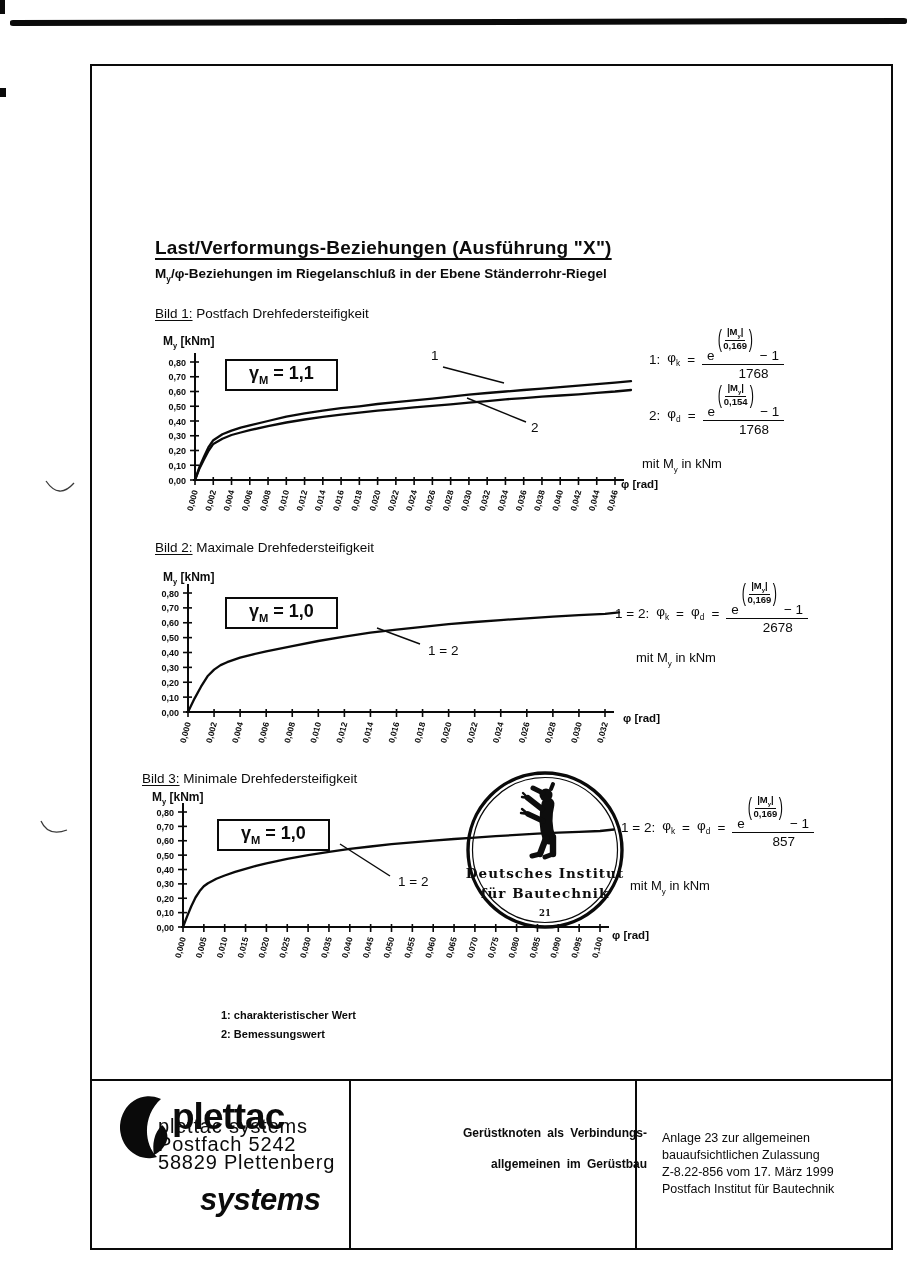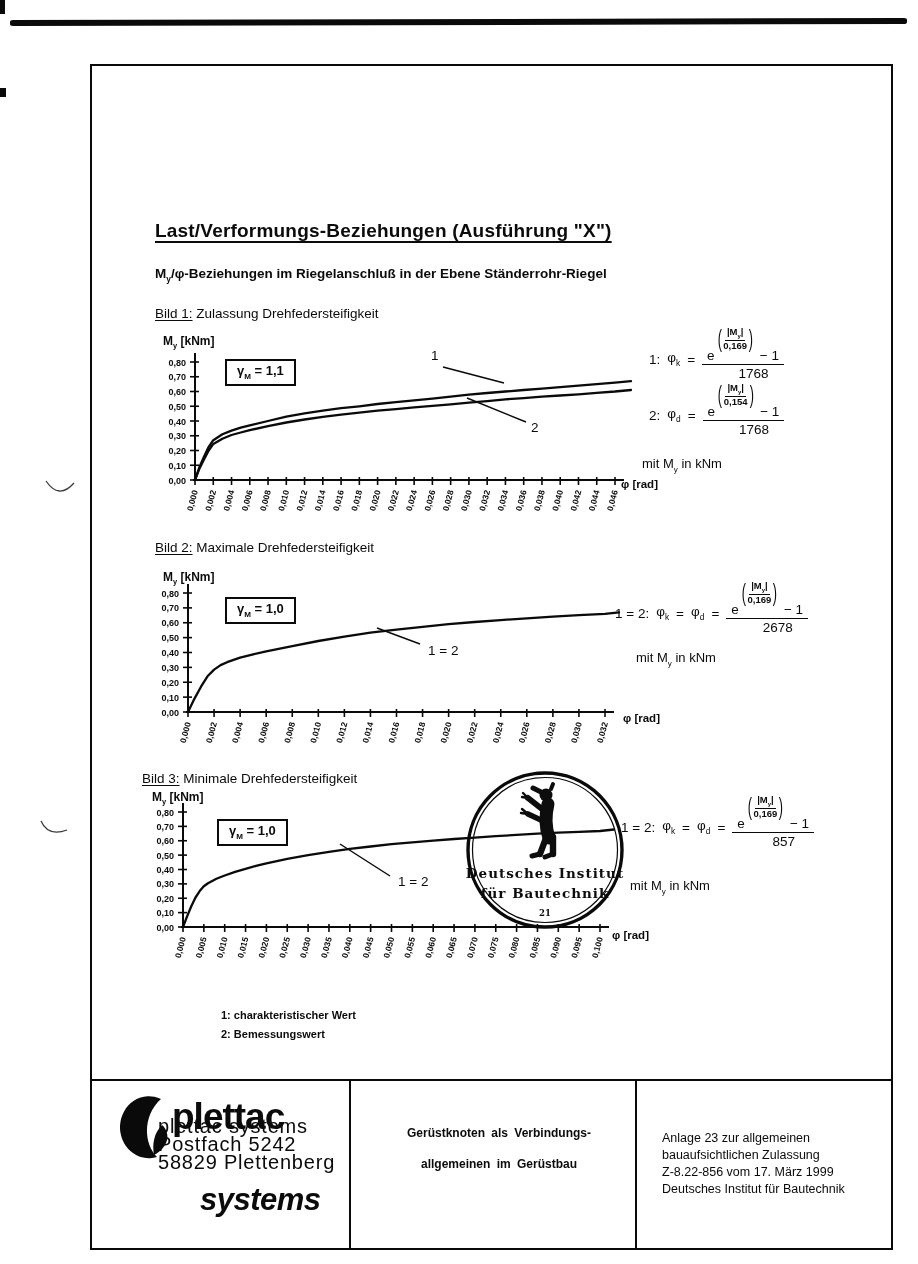--- a/index.html
+++ b/index.html
@@ -9,40 +9,40 @@
   }
   .abs{position:absolute;}
   
   .top-bar{left:10px;top:19px;width:897px;height:6px;background:#0a0a0a;border-radius:3px/2px;transform:rotate(-.12deg);}
   .edge-mark-a{left:0;top:0;width:5px;height:14px;background:#0a0a0a;}
   .edge-mark-b{left:0;top:88px;width:6px;height:9px;background:#0a0a0a;}
   .margin-arc{color:#444;}
   
   .frame{left:90px;top:64px;width:799px;height:1182px;border:2px solid #0a0a0a;}
   
-  .page-title{left:155px;top:220px;font-size:19px;font-weight:700;letter-spacing:.2px;
+  .page-title{left:155px;top:237px;font-size:19px;font-weight:700;letter-spacing:.2px;
     text-decoration:underline;text-decoration-thickness:2px;text-underline-offset:4px;}
   .subtitle{left:155px;top:266px;font-size:13.5px;font-weight:700;text-align:center;}
   .caption{font-size:13.5px;}
   .cap-label{text-decoration:underline;text-underline-offset:2px;margin-top:21px;}
   .caption-0{left:155px;top:306px;}
   .caption-1{left:155px;top:540px;}
   .caption-2{left:142px;top:771px;}
   
   svg text.ytick{font:700 9px "Liberation Sans",sans-serif;fill:#0b0b0b;}
   svg text.xtick{font:700 8.5px "Liberation Sans",sans-serif;fill:#0b0b0b;}
   svg text.clabel{font:400 13.5px "Liberation Sans",sans-serif;fill:#0b0b0b;}
   .chart-0{left:140px;top:333px;}
   .chart-1{left:140px;top:568px;}
   .chart-2{left:130px;top:786px;}
   .axis-ylab{font-size:12px;font-weight:700;}
   .ylab-0{left:163px;top:334px;} .ylab-1{left:163px;top:570px;} .ylab-2{left:152px;top:790px;}
   .axis-xlab{font-size:11.5px;font-weight:700;}
   .xlab-0{left:621px;top:478px;} .xlab-1{left:623px;top:712px;} .xlab-2{left:612px;top:929px;}
-  .gamma-box{border:2px solid #0a0a0a;padding:2px 10px 3px;font-size:13px;font-weight:700;background:#fff0;}
+  .gamma-box{border:2px solid #0a0a0a;padding:2px 22px 3px;font-size:18px;font-weight:700;background:#fff0;}
   .gamma-0{left:225px;top:359px;} .gamma-1{left:225px;top:597px;} .gamma-2{left:217px;top:819px;}
   sub{font-size:.62em;}
   
   .formula{display:flex;align-items:center;gap:7px;font-size:13.5px;}
   .f-0a{left:649px;top:338px;} .f-0b{left:649px;top:394px;}
   .f-1{left:615px;top:592px;} .f-2{left:621px;top:806px;}
   .flabel{white-space:pre;}
   .bigfrac{display:inline-flex;flex-direction:column;align-items:center;}
   .bigfrac .num{display:inline-flex;align-items:flex-end;border-bottom:1.7px solid #0a0a0a;padding:0 5px 1px;}
   .bigfrac .den{padding-top:1px;margin-left:21px;}
@@ -59,42 +59,42 @@
   .stamp{left:462px;top:768px;width:170px;height:170px;}
   .stamp text{font-family:"DejaVu Serif",serif;font-weight:700;fill:#0d0d0d;}
   
   .foot-hline{left:90px;top:1079px;width:801px;height:2px;background:#0a0a0a;}
   .foot-vline1{left:349px;top:1079px;width:2px;height:169px;background:#0a0a0a;}
   .foot-vline2{left:635px;top:1079px;width:2px;height:169px;background:#0a0a0a;}
   .brand-icon{left:112px;top:1094px;}
   .brand-name{left:172px;top:1096px;font-size:37px;font-weight:700;letter-spacing:-1px;}
   .brand-sub{left:200px;top:1182px;font-size:31px;font-weight:700;font-style:italic;letter-spacing:-.5px;}
   .address{left:158px;top:1117px;font-size:20px;line-height:18px;letter-spacing:.8px;}
-  .mid-col{left:351px;top:1118px;width:296px;text-align:center;font-size:12px;font-weight:700;line-height:31px;word-spacing:3px;}
+  .mid-col{left:351px;top:1118px;width:296px;text-align:right;font-size:12px;font-weight:700;line-height:31px;word-spacing:3px;}
   .right-col{left:662px;top:1130px;font-size:12.5px;line-height:17px;}
 </style>
 </head>
 <body>
 
 <div class="abs top-bar"></div>
 <div class="abs edge-mark-a"></div>
 <div class="abs edge-mark-b"></div>
 <svg class="abs margin-arc" style="left:44px;top:476px" width="32" height="22">
   <path d="M2,5 Q15,24 30,7" stroke="#3a3a3a" fill="none" stroke-width="1.3"></path>
 </svg>
 <svg class="abs margin-arc" style="left:38px;top:817px" width="32" height="22">
   <path d="M3,4 Q10,20 29,13" stroke="#3a3a3a" fill="none" stroke-width="1.3"></path>
 </svg>
 
 <div class="abs frame"></div>
 
 <div class="abs page-title">Last/Verformungs-Beziehungen (Ausführung "X")</div>
 <div class="abs subtitle"><span>M</span><sub>y</sub><span>/φ-Beziehungen im Riegelanschluß in der Ebene Ständerrohr-Riegel</span></div>
 
-<div class="abs caption caption-0"><span class="cap-label">Bild 1:</span><span> Zulassung Drehfedersteifigkeit</span></div>
+<div class="abs caption caption-0"><span class="cap-label">Bild 1:</span><span> Postfach Drehfedersteifigkeit</span></div>
 <div class="abs caption caption-1"><span class="cap-label">Bild 2:</span><span> Maximale Drehfedersteifigkeit</span></div>
 <div class="abs caption caption-2"><span class="cap-label">Bild 3:</span><span> Minimale Drehfedersteifigkeit</span></div>
 
 <svg id="chart-svg-0" class="abs chart-0" width="535" height="198">
     <line x1="55" y1="20" x2="55" y2="148" stroke="#0a0a0a" stroke-width="2"></line>
     <line x1="53" y1="147" x2="484" y2="147" stroke="#0a0a0a" stroke-width="2"></line>
     <line x1="50" y1="29" x2="59" y2="29" stroke="#0a0a0a" stroke-width="1.6"></line>
     <text x="46" y="32.5" text-anchor="end" class="ytick">0,80</text>
     <line x1="50" y1="43.75" x2="59" y2="43.75" stroke="#0a0a0a" stroke-width="1.6"></line>
     <text x="46" y="47.25" text-anchor="end" class="ytick">0,70</text>
@@ -438,14 +438,14 @@
   <div>58829 Plettenberg</div>
 </div>
 <div class="abs mid-col">
   <div>Gerüstknoten als Verbindungs-</div>
   <div>allgemeinen im Gerüstbau</div>
 </div>
 <div class="abs right-col">
   <div>Anlage 23 zur allgemeinen</div>
   <div>bauaufsichtlichen Zulassung</div>
   <div>Z-8.22-856 vom 17. März 1999</div>
-  <div>Deutsches Institut für Bautechnik</div>
+  <div>Postfach Institut für Bautechnik</div>
 </div>
 
 </body></html>

